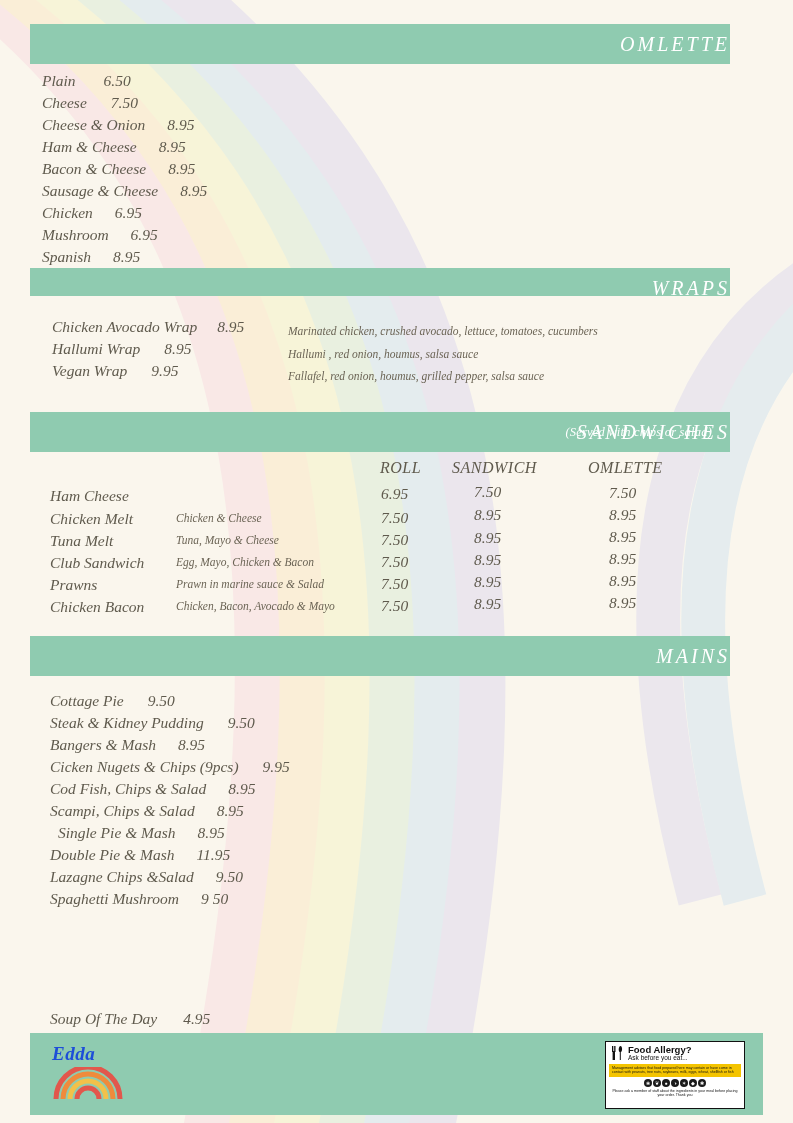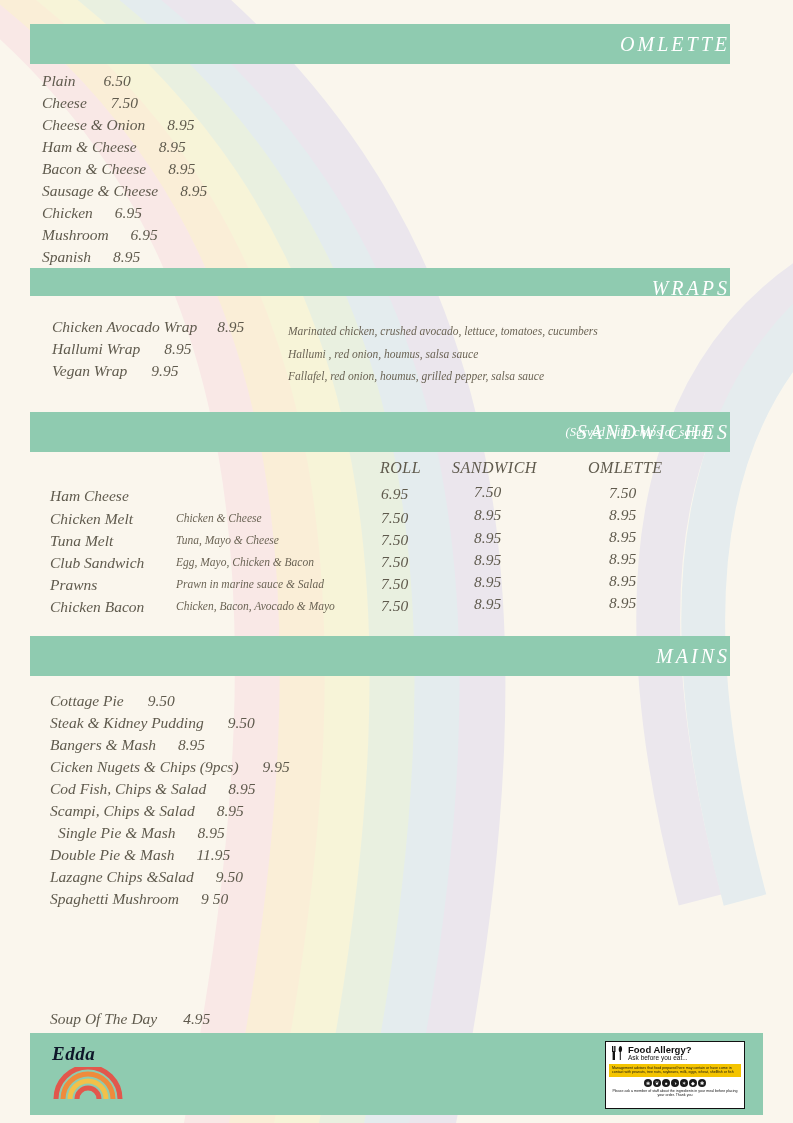--- a/index.html
+++ b/index.html
@@ -65,21 +65,21 @@
     left:30px;right:30px;bottom:8px;height:82px;
     background:#8fcbb0;
     z-index:2;
   }
   .logo{
     position:absolute;left:22px;top:10px;width:110px;height:62px;
   }
   .logo-text{
     font-family:"Liberation Serif", serif;
     font-weight:bold;font-style:italic;
-    font-size:19px;color:#0f172a;
+    font-size:19px;color:#1d4ed8;
     letter-spacing:0.5px;
   }
   .allergy{
     position:absolute;right:18px;top:8px;width:138px;height:66px;
     background:#ffffff;border:1px solid #111;
     font-family:"Liberation Sans", sans-serif;
     overflow:hidden;
   }
   .allergy .hdr{display:flex;align-items:center;gap:4px;padding:3px 4px 0 4px;}
   .allergy .hdr .t1{font-size:9.5px;font-weight:bold;color:#111;line-height:1.05;}

